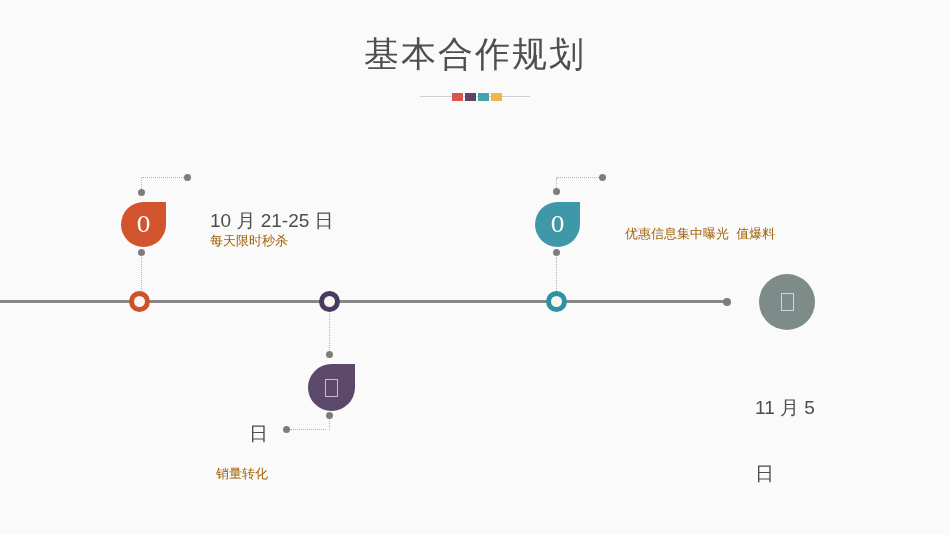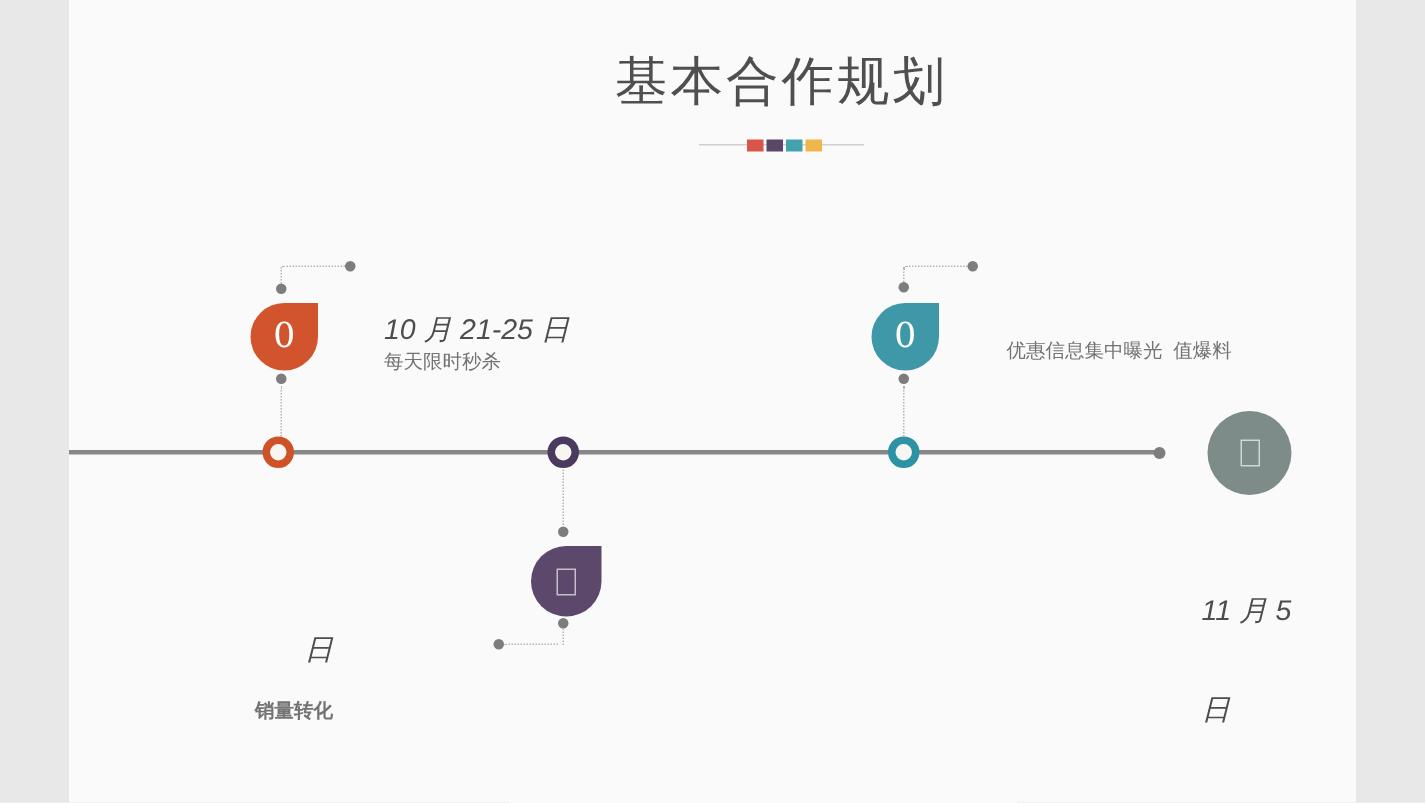--- a/index.html
+++ b/index.html
@@ -1,17 +1,17 @@
 <!DOCTYPE html>
 <html><head>
 <meta charset="utf-8">
 <style>
   html,body{margin:0;padding:0;background:#e8e8e8;}
   .slide{
-    position:relative;width:858px;height:535px;margin:0 auto;
+    position:relative;width:950px;height:535px;margin:0 auto;
     background:#fafafa;overflow:hidden;
     font-family:"Liberation Sans",sans-serif;
   }
 
   
   .title{
     position:absolute;top:31px;left:0;width:950px;
     text-align:center;font-size:35px;font-weight:400;
     color:#4f4f4f;letter-spacing:2px;margin:0;
   }
@@ -64,28 +64,27 @@
   .dot{position:absolute;width:7px;height:7px;border-radius:50%;background:#7d7d7d;}
 
   
   .dash-h{position:absolute;height:0;border-top:1px dotted #b5b5b5;}
   .dash-v{position:absolute;width:0;border-left:1px dotted #b5b5b5;}
 
   
   .event-head{
     position:absolute;font-size:19px;line-height:22px;color:#4d4d4d;
     white-space:pre-wrap;
-    font-style:italic;
   }
   .event-head.right{text-align:right;}
   .event-note{
-    position:absolute;font-size:13px;line-height:15px;color:#737373;
+    position:absolute;font-size:13px;line-height:15px;color:#a16207;
     white-space:pre-wrap;
   }
-  .event-note.right{text-align:center;font-weight:bold;}
+  .event-note.right{text-align:center;}
 </style>
 </head>
 <body>
 
 <div class="slide">
 
   <h1 class="title">基本合作规划</h1>
   <div class="divider-line"></div>
   <div class="divider-squares">
     <span style="background: rgb(217, 84, 74);"></span>

